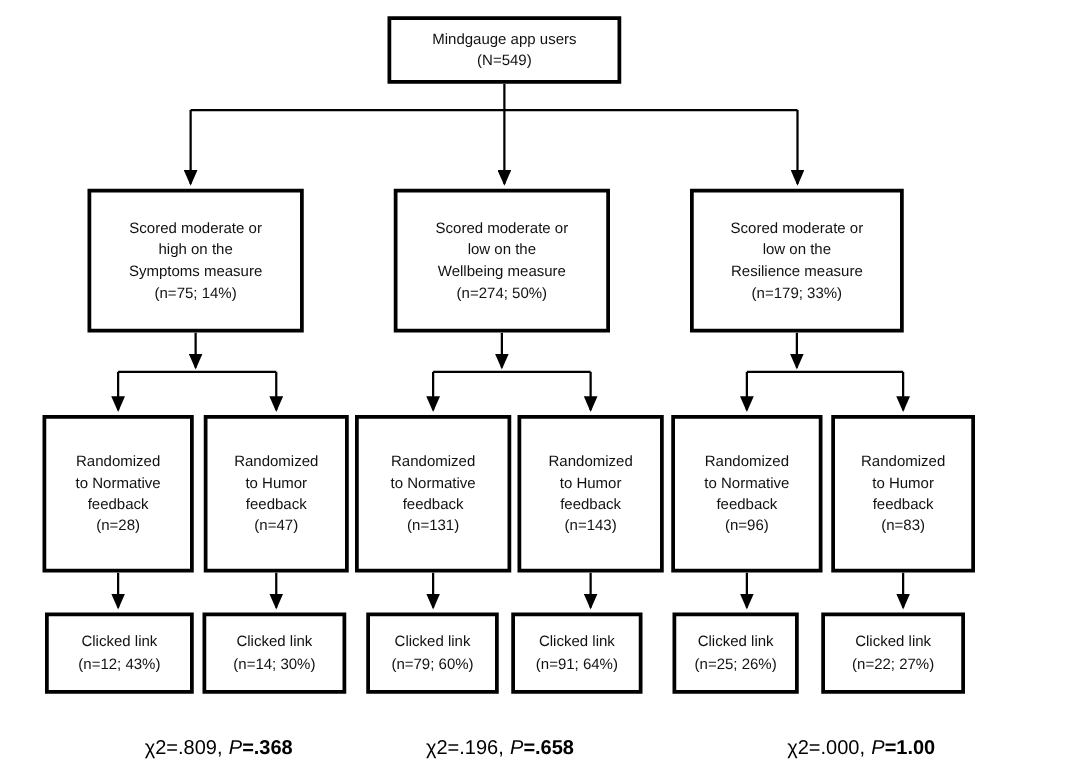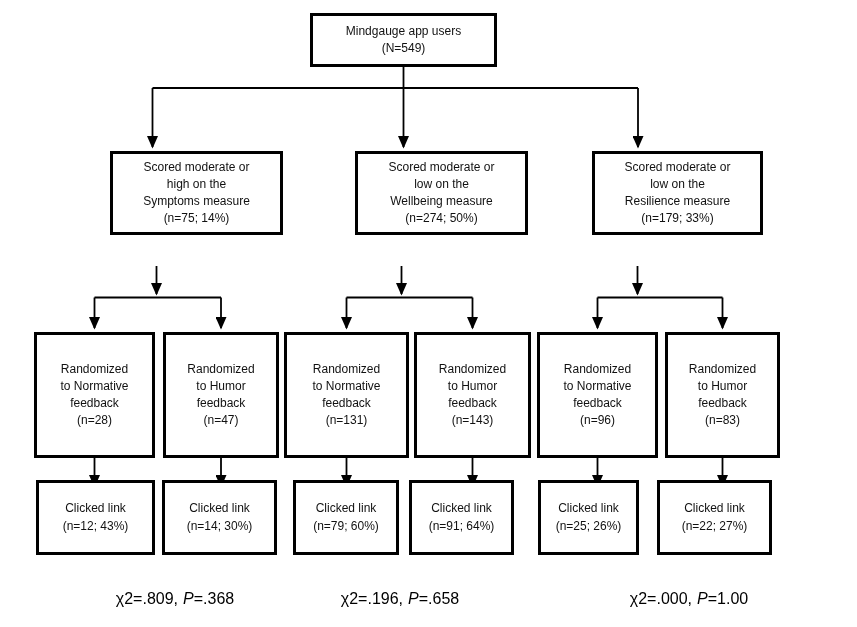--- a/index.html
+++ b/index.html
@@ -33,36 +33,36 @@
     text-align: center;
     font-size: 12px;
     line-height: 1.42;
   }
   .box .txt { white-space: pre-line; }
 
   
   #root { left: 310px; top: 13px; width: 187px; height: 54px; }
 
   
-  .lv2 { top: 151px; height: 84px; margin-left: 40px; }
+  .lv2 { top: 151px; height: 115px; }
   #g1-screen { left: 70px;  width: 173px; }
   #g2-screen { left: 315px; width: 173px; }
   #g3-screen { left: 552px; width: 171px; }
 
   
   .lv3 { top: 332px; height: 126px; }
   #g1-norm  { left: 34px;  width: 121px; }
   #g1-humor { left: 163px; width: 116px; }
   #g2-norm  { left: 284px; width: 125px; }
   #g2-humor { left: 414px; width: 117px; }
   #g3-norm  { left: 537px; width: 121px; }
   #g3-humor { left: 665px; width: 115px; }
 
   
-  .lv4 { top: 480px; height: 75px; border-width: 3px; }
+  .lv4 { top: 490px; height: 65px; border-width: 3px; }
   #g1-normc  { left: 36px;  width: 119px; }
   #g1-humorc { left: 162px; width: 115px; }
   #g2-normc  { left: 293px; width: 106px; }
   #g2-humorc { left: 409px; width: 105px; }
   #g3-normc  { left: 538px; width: 101px; }
   #g3-humorc { left: 657px; width: 115px; }
 
   
   .stat {
     position: absolute;
@@ -72,21 +72,21 @@
     font-size: 16px;
     color: #000000;
     white-space: nowrap;
   }
   #stat1 { left: 90px; }
   #stat2 { left: 315px; }
   #stat3 { left: 604px; }
   .stat .chi  { font-weight: 400; }
   .stat .rest { font-weight: 400; }
   .stat .p    { font-style: italic; margin-left: 5px; }
-  .stat .pv   { font-weight: 400; }
+  .stat .pv   { font-weight: 700; }
 </style>
 </head>
 <body>
 
 <div id="canvas">
 
   <svg id="connectors" viewBox="0 0 857 627" xmlns="http://www.w3.org/2000/svg">
     <defs>
       <marker id="arrow" markerUnits="userSpaceOnUse" markerWidth="13" markerHeight="11" refX="11" refY="5.5" orient="auto">
         <path d="M0,0 L12.5,5.5 L0,11 Z" fill="#000000"></path>

